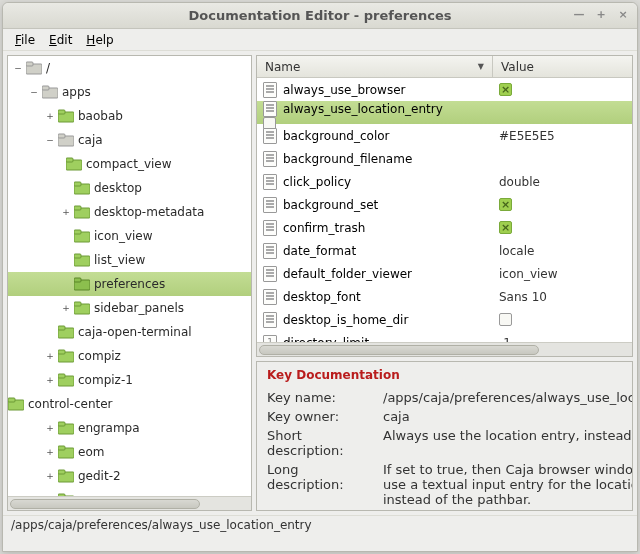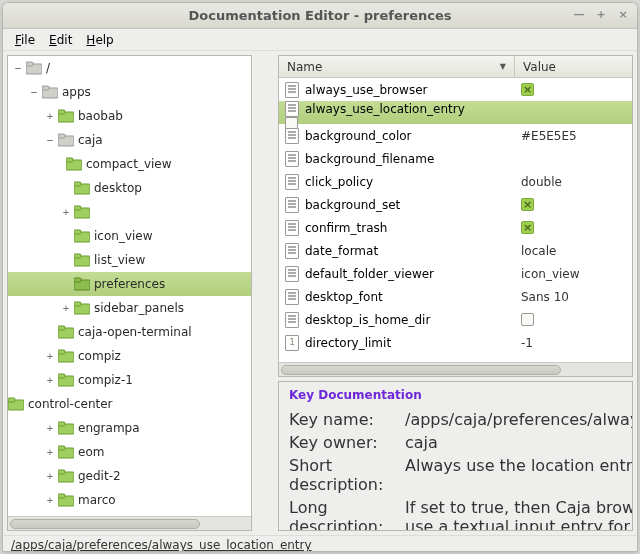--- a/index.html
+++ b/index.html
@@ -85,21 +85,20 @@
   }
   .left-pane {
     width: 245px;
   }
   .right-col {
     flex: 1;
     display: flex;
     flex-direction: column;
     gap: 4px;
     overflow: hidden;
-    margin-left: 22px;
   }
   .right-pane {
     flex: 1;
   }
   .tree-body, .table-body {
     flex: 1;
     overflow: auto;
     position: relative;
   }
   .scroll-h {
@@ -222,38 +221,37 @@
     line-height: 11px;
   }
   
   .doc-panel {
     border: 1px solid #b8b8b0;
     background: #eeeeec;
     padding: 6px 10px 8px 10px;
     height: 150px;
     overflow: hidden;
   }
-  .doc-title { font-weight: bold; margin-bottom: 8px; color:#6d28d9; }
+  .doc-title { font-weight: bold; margin-bottom: 8px; color:#b91c1c; }
   .doc-grid {
     display: grid;
     grid-template-columns: 112px 1fr;
     row-gap: 4px;
     column-gap: 4px;
-    font-size: 16px;
+    font-size: 13px;
     color: #333;
   }
   .doc-grid .lbl { color:#333; }
   .statusbar {
-    height: 16px;
+    height: 36px;
     background: #eeeeec;
     border-top: 1px solid #ddddd6;
     padding: 2px 8px;
     font-size: 12px;
     color: #333;
-    text-decoration: underline;
   }
 </style>
 </head>
 <body>
 
 <div class="window">
 
   <div class="titlebar">
     <div class="title">Documentation Editor - preferences</div>
     <div class="win-controls">
@@ -323,20 +321,21 @@
               <rect x="0" y="1" width="7" height="4" rx="1" fill="#9fcf5f" stroke="#6c9a36"></rect>
             </svg>
           <span class="label">desktop</span>
         </div>
         <div class="row" style="padding-left:52px">
           <span class="exp">+</span>
           <svg class="folder">
               <rect x="0" y="3" width="16" height="10" rx="1" fill="#9fcf5f" stroke="#6c9a36"></rect>
               <rect x="0" y="1" width="7" height="4" rx="1" fill="#9fcf5f" stroke="#6c9a36"></rect>
             </svg>
+          <span class="label">desktop-metadata</span>
         </div>
         <div class="row" style="padding-left:66px">
           <svg class="folder">
               <rect x="0" y="3" width="16" height="10" rx="1" fill="#9fcf5f" stroke="#6c9a36"></rect>
               <rect x="0" y="1" width="7" height="4" rx="1" fill="#9fcf5f" stroke="#6c9a36"></rect>
             </svg>
           <span class="label">icon_view</span>
         </div>
         <div class="row" style="padding-left:66px">
           <svg class="folder">

